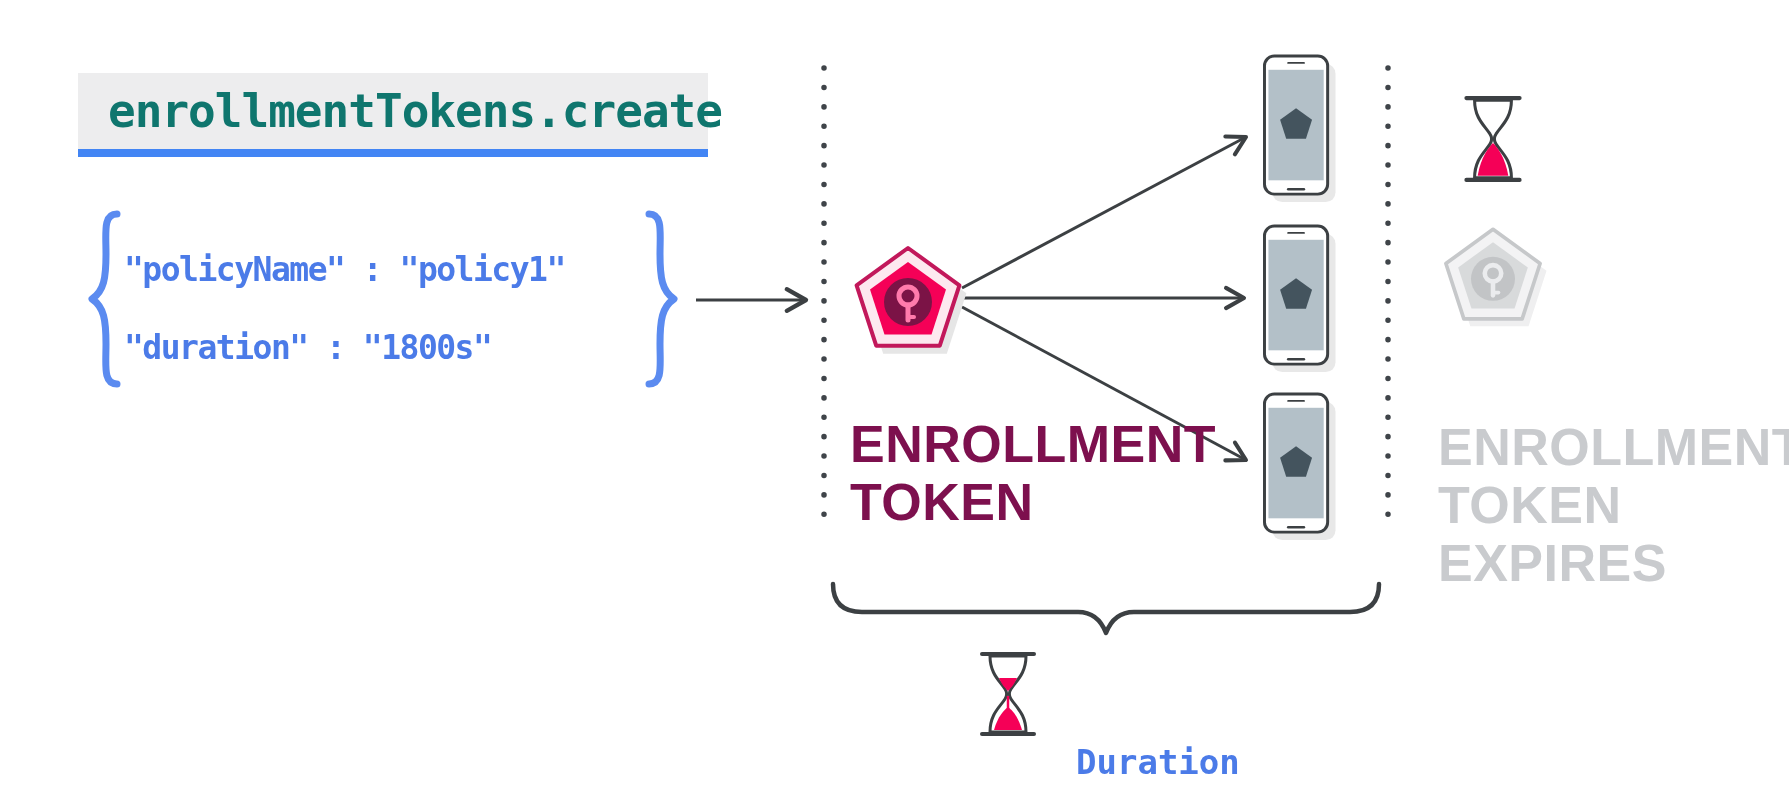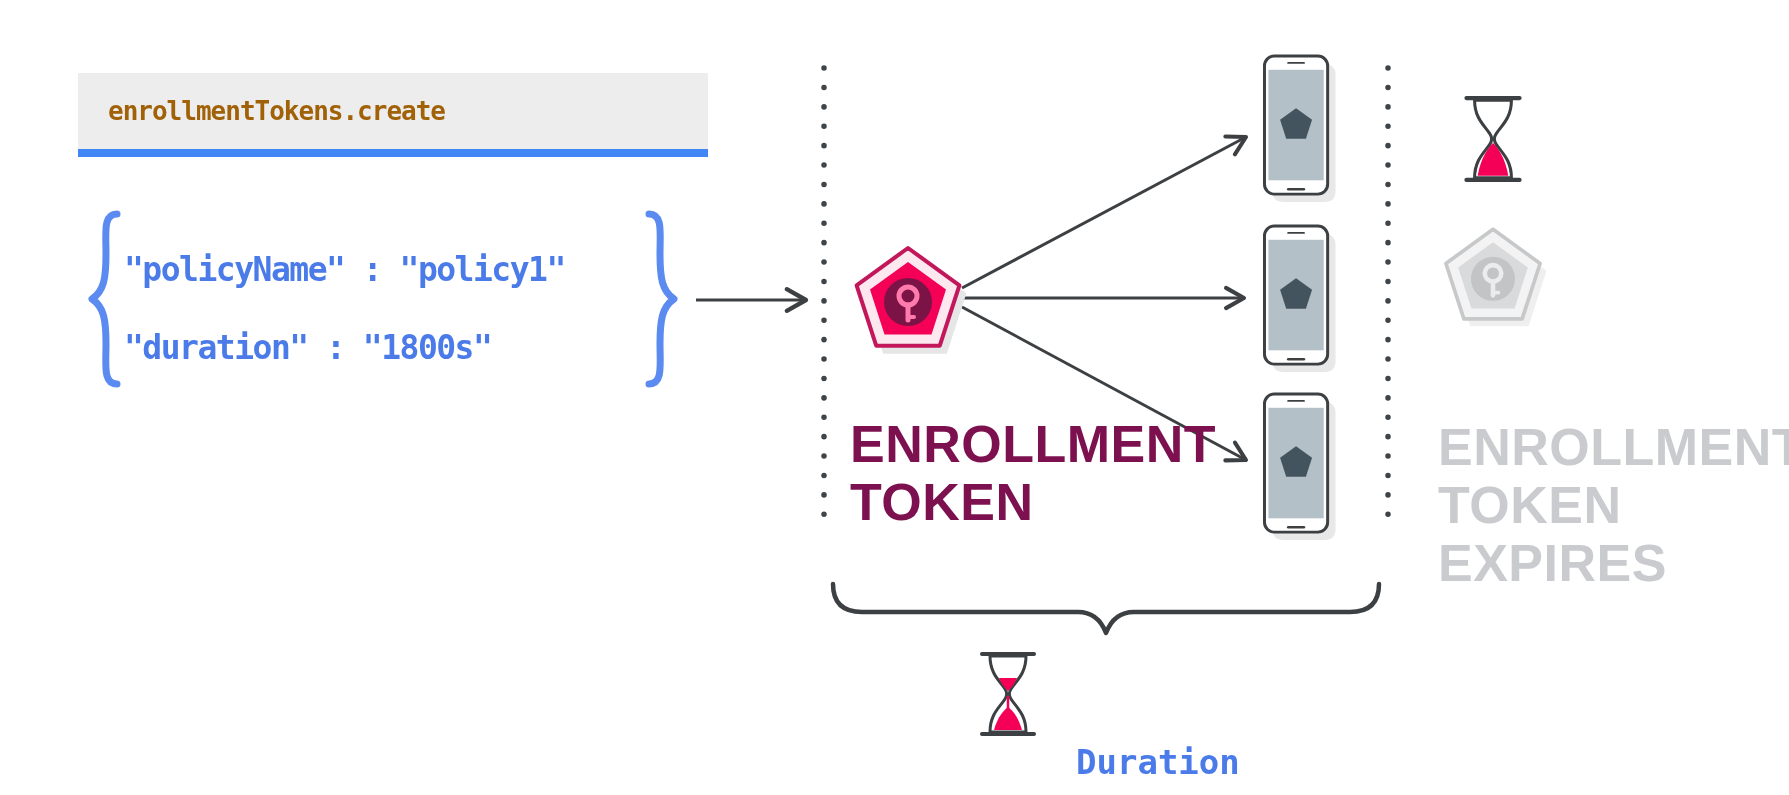--- a/index.html
+++ b/index.html
@@ -18,22 +18,22 @@
     left: 78px; top: 73px;
     width: 630px; height: 84px;
     background: #ededee;
     border-bottom: 8px solid #4285f4;
     display: flex; align-items: center;
     padding-left: 30px;
   }
   .code-title {
     font-family: "DejaVu Sans Mono", monospace;
     font-weight: 700;
-    font-size: 26px;
-    color: #a16207;
+    font-size: 46px;
+    color: #0f766e;
     letter-spacing: -1px;
     white-space: pre;
   }
   .json-line {
     font-family: "DejaVu Sans Mono", monospace;
     font-weight: 700;
     font-size: 33px;
     color: #4b7be8;
     letter-spacing: -1.5px;
     white-space: pre;

